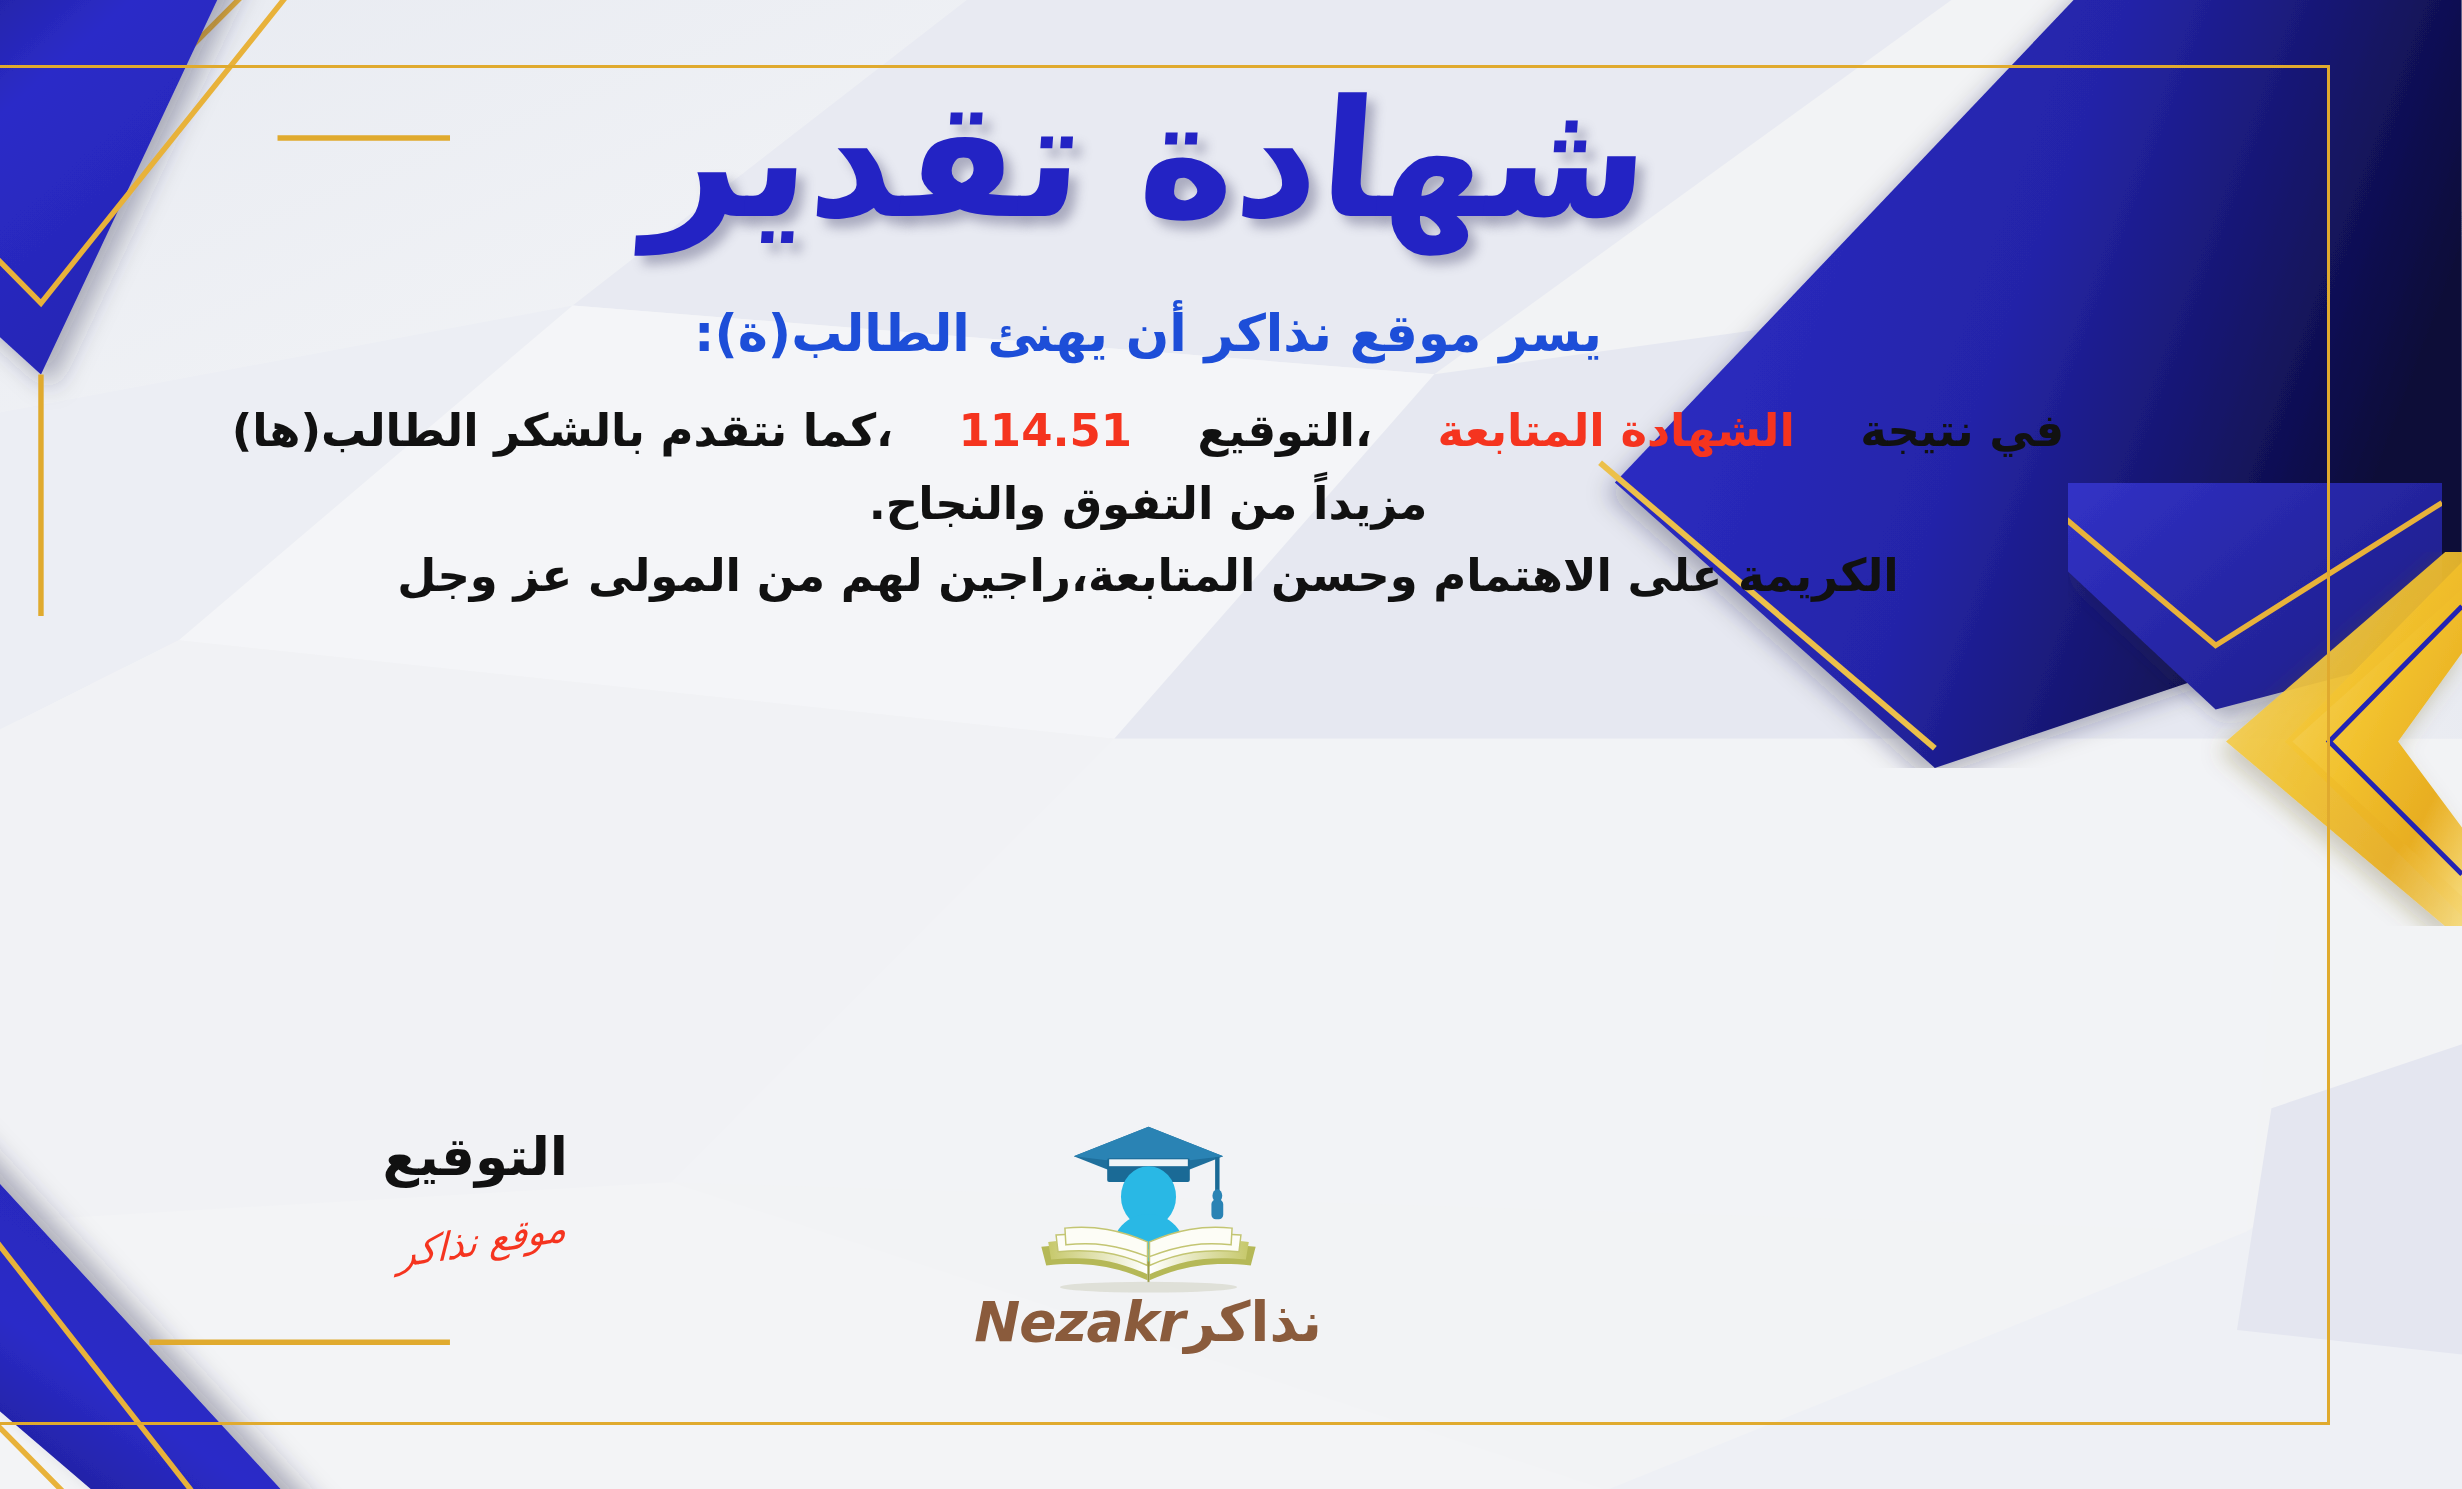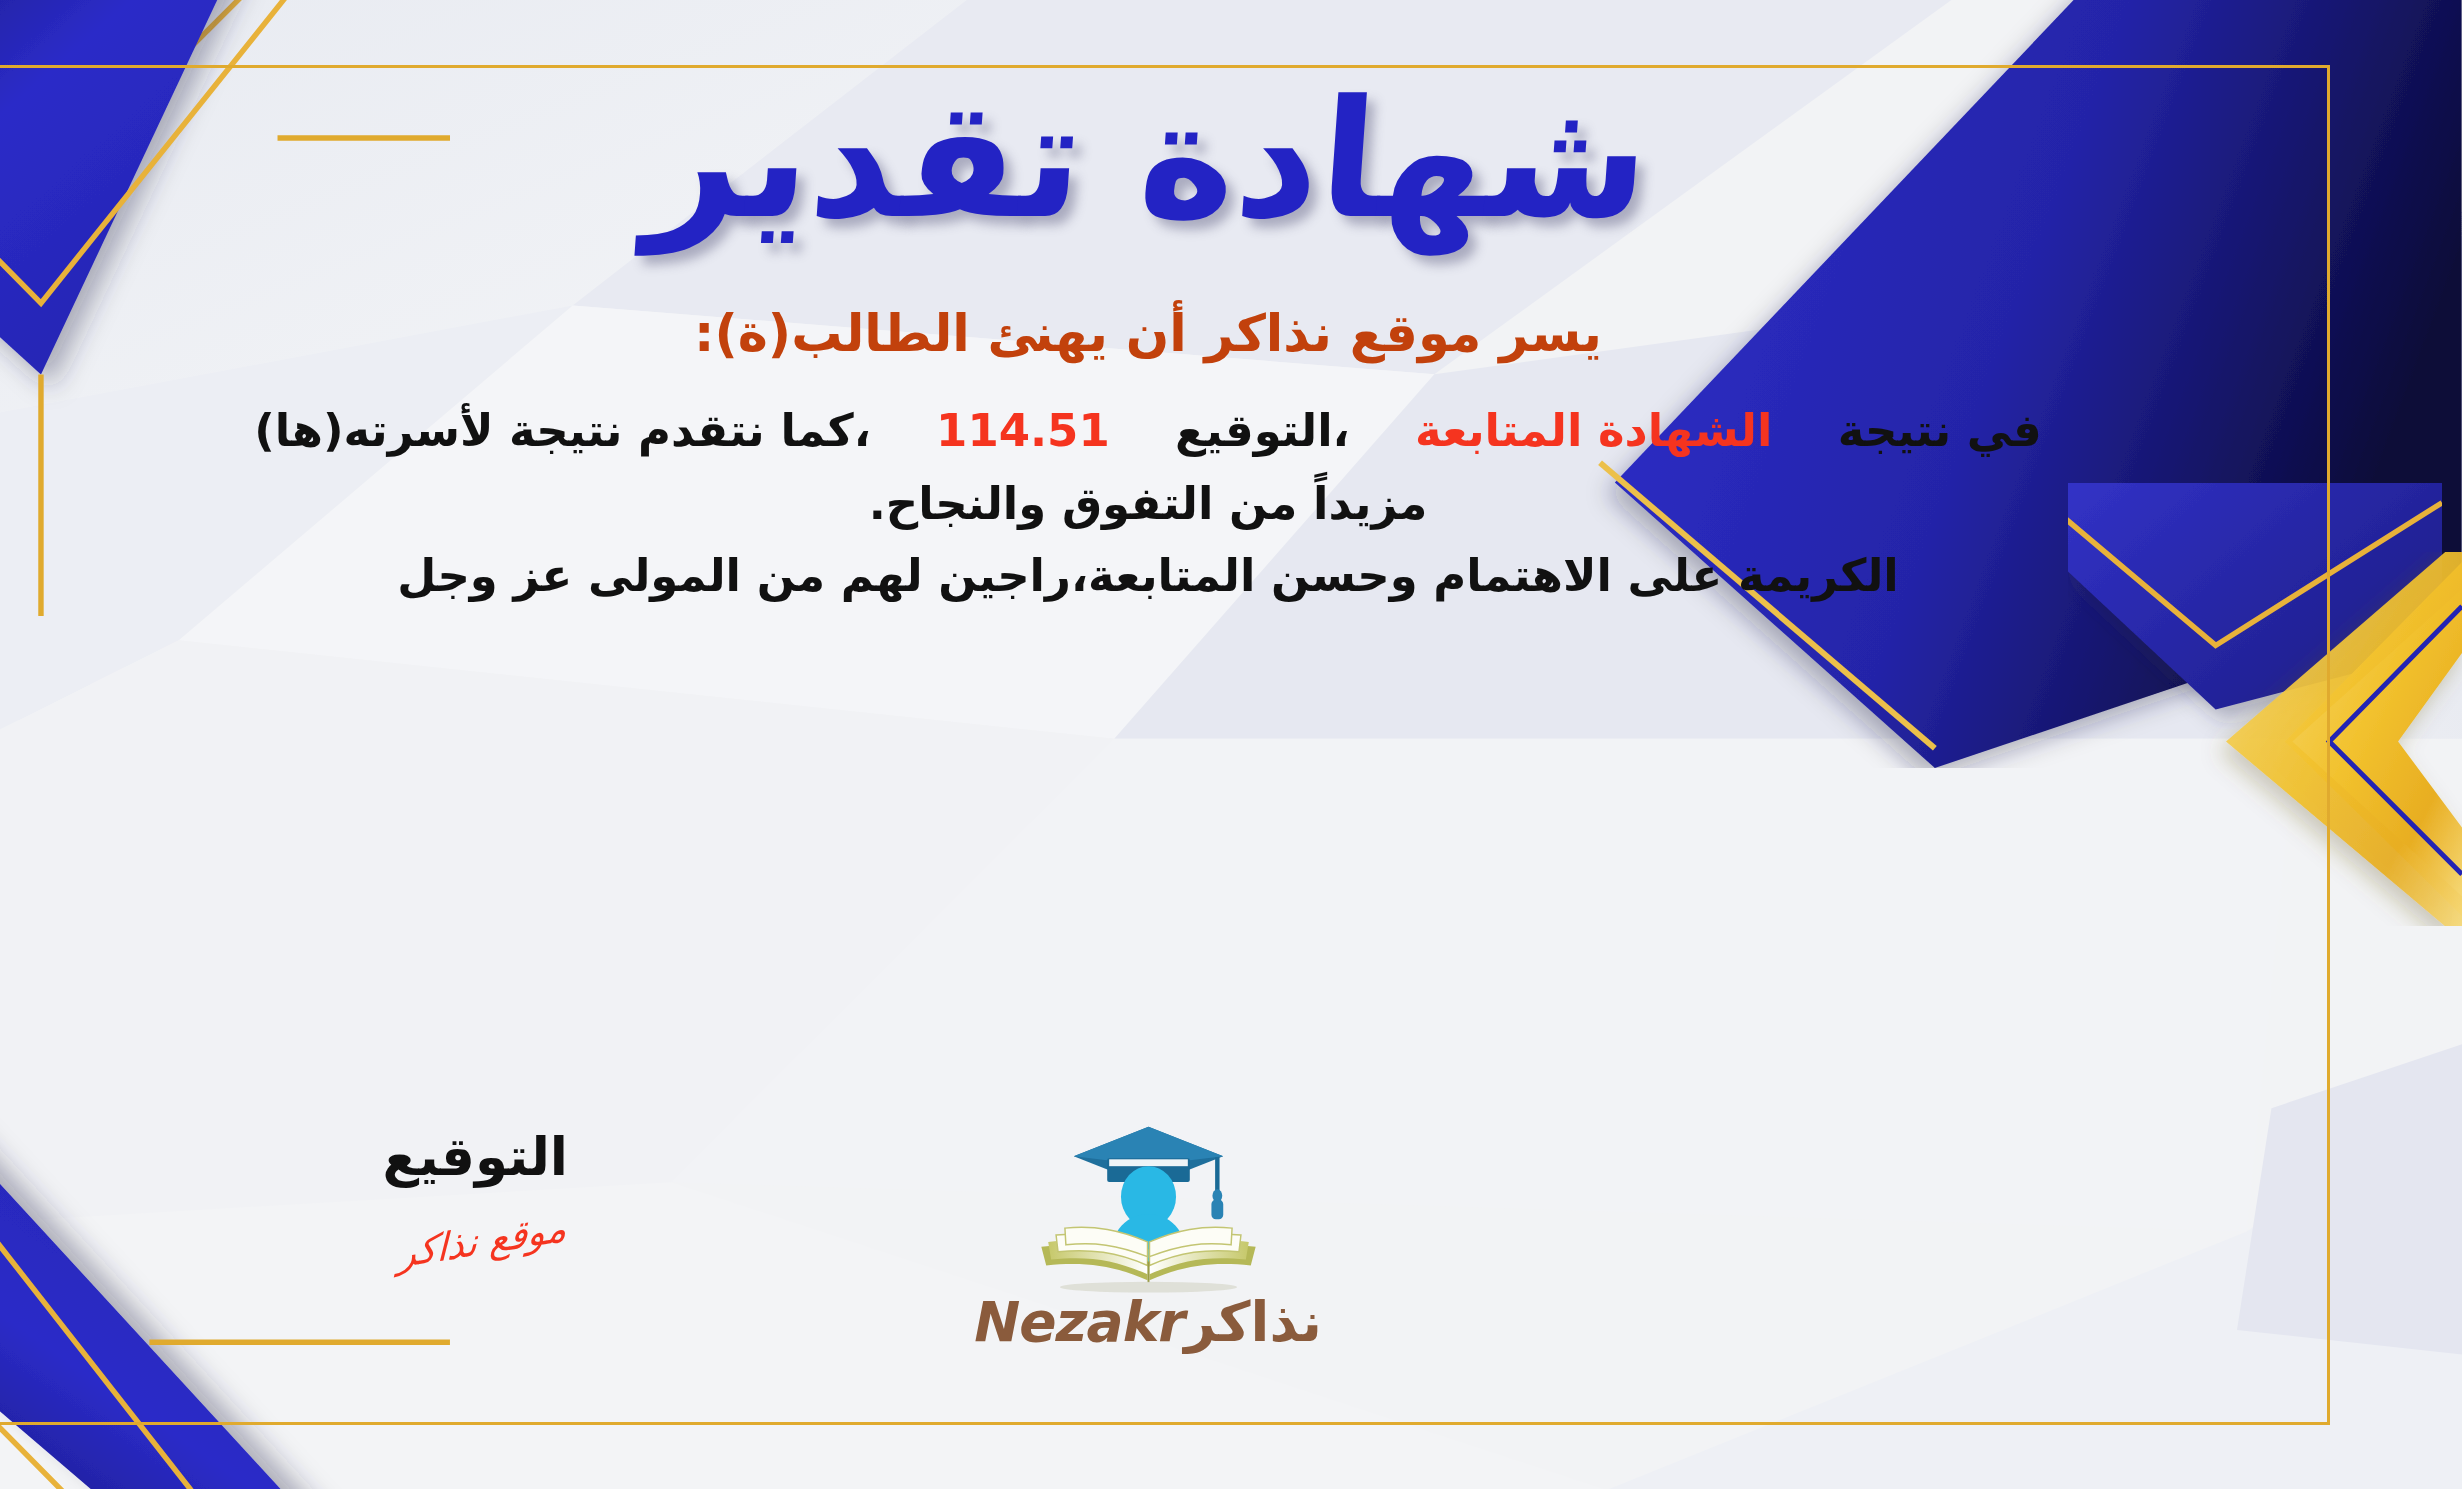--- a/index.html
+++ b/index.html
@@ -57,21 +57,21 @@
     text-shadow:8.9px 8.9px 10.8px rgba(70,70,110,.38);
     direction:rtl;
     transform:skewX(-4deg);
     white-space:nowrap;
   }
 
   .greet-line{
     margin-top:59px;
     font-size:51px;
     font-weight:700;
-    color:#c2410c;
+    color:#1d4ed8;
     direction:rtl;
     white-space:nowrap;
   }
 
   .student-name{
     margin-top:30.5px;
     font-size:51px;
     font-weight:700;
     color:#f5341f;
     direction:rtl;
@@ -308,21 +308,21 @@
 
       <span class="body-line">
         <span>في نتيجة</span>
         <span class="sp"></span>
         <span class="hl">الشهادة المتابعة</span>
         <span class="sp"></span>
         <span>،التوقيع</span>
         <span class="sp"></span>
         <span class="hl">114.51</span>
         <span class="sp"></span>
-        <span>،كما نتقدم نتيجة لأسرته(ها)</span>
+        <span>،كما نتقدم بالشكر الطالب(ها)</span>
       </span>
 
       <span class="body-line">مزيداً من التفوق والنجاح.</span>
       <span class="body-line">الكريمة على الاهتمام وحسن المتابعة،راجين لهم من المولى عز وجل</span>
     </div>
   </div>
 
   <div class="footer">
 
     <div class="sig-area">

